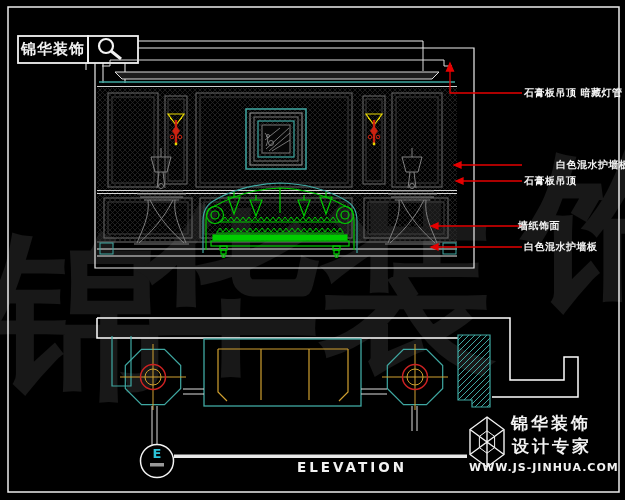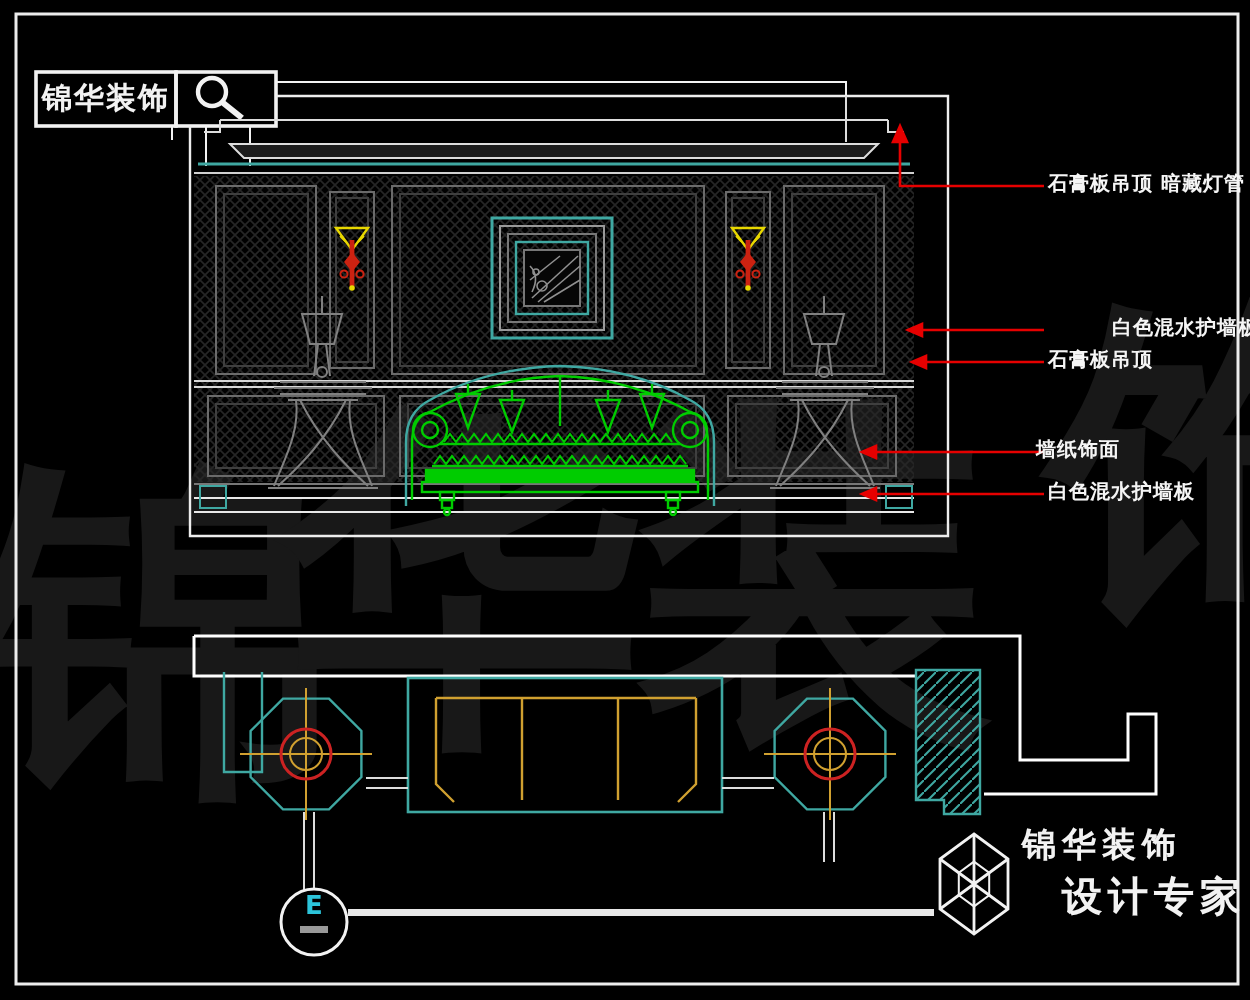--- a/index.html
+++ b/index.html
@@ -12,21 +12,21 @@
   .ann{font-size:10px;letter-spacing:0.5px;color:#f5f5f5;}
   .a1{left:524px;top:87px;}
   .a2{left:524px;top:159px;margin-left:32px;}
   .a3{left:524px;top:175px;}
   .a4{left:518px;top:220px;}
   .a5{left:524px;top:241px;}
   .title-cn{left:227px;top:430px;font-size:16px;letter-spacing:2px;}
   .title-en{left:297px;top:460px;font-size:13.5px;letter-spacing:3px;font-family:"DejaVu Sans",sans-serif;}
   .marker-e{left:149px;top:447px;width:16px;text-align:center;font-size:13px;color:#2cc4da;}
   .logo-cn1{left:511px;top:414px;font-size:17px;letter-spacing:3px;}
-  .logo-cn2{left:531px;top:437px;font-size:20px;letter-spacing:3px;}
+  .logo-cn2{left:512px;top:437px;font-size:17px;letter-spacing:3px;}
   .logo-web{left:469px;top:462px;font-size:11px;letter-spacing:1px;}
   .watermark{position:absolute;left:0;top:0;width:625px;height:500px;z-index:1;}
   .watermark span{position:absolute;font-size:180px;line-height:1;font-weight:bold;
                   color:#181818;font-family:"DejaVu Serif","Liberation Serif",serif;}
   .wm0{left:-15px;top:225px;}
   .wm1{left:140px;top:200px;}
   .wm2{left:318px;top:198px;}
   .wm3{left:525px;top:145px;}
 </style>
 </head>
@@ -271,16 +271,18 @@
 
   <div class="txt brand">锦华装饰</div>
 
   <div class="txt ann a1">石膏板吊顶  暗藏灯管</div>
   <div class="txt ann a2">白色混水护墙板</div>
   <div class="txt ann a3">石膏板吊顶</div>
   <div class="txt ann a4">墙纸饰面</div>
   <div class="txt ann a5">白色混水护墙板</div>
 
   <div class="txt marker-e">E</div>
+  <div class="txt title-en">ELEVATION</div>
 
   <div class="txt logo-cn1">锦华装饰</div>
   <div class="txt logo-cn2">设计专家</div>
+  <div class="txt logo-web">WWW.JS-JINHUA.COM</div>
 </div>
 
 </body></html>

